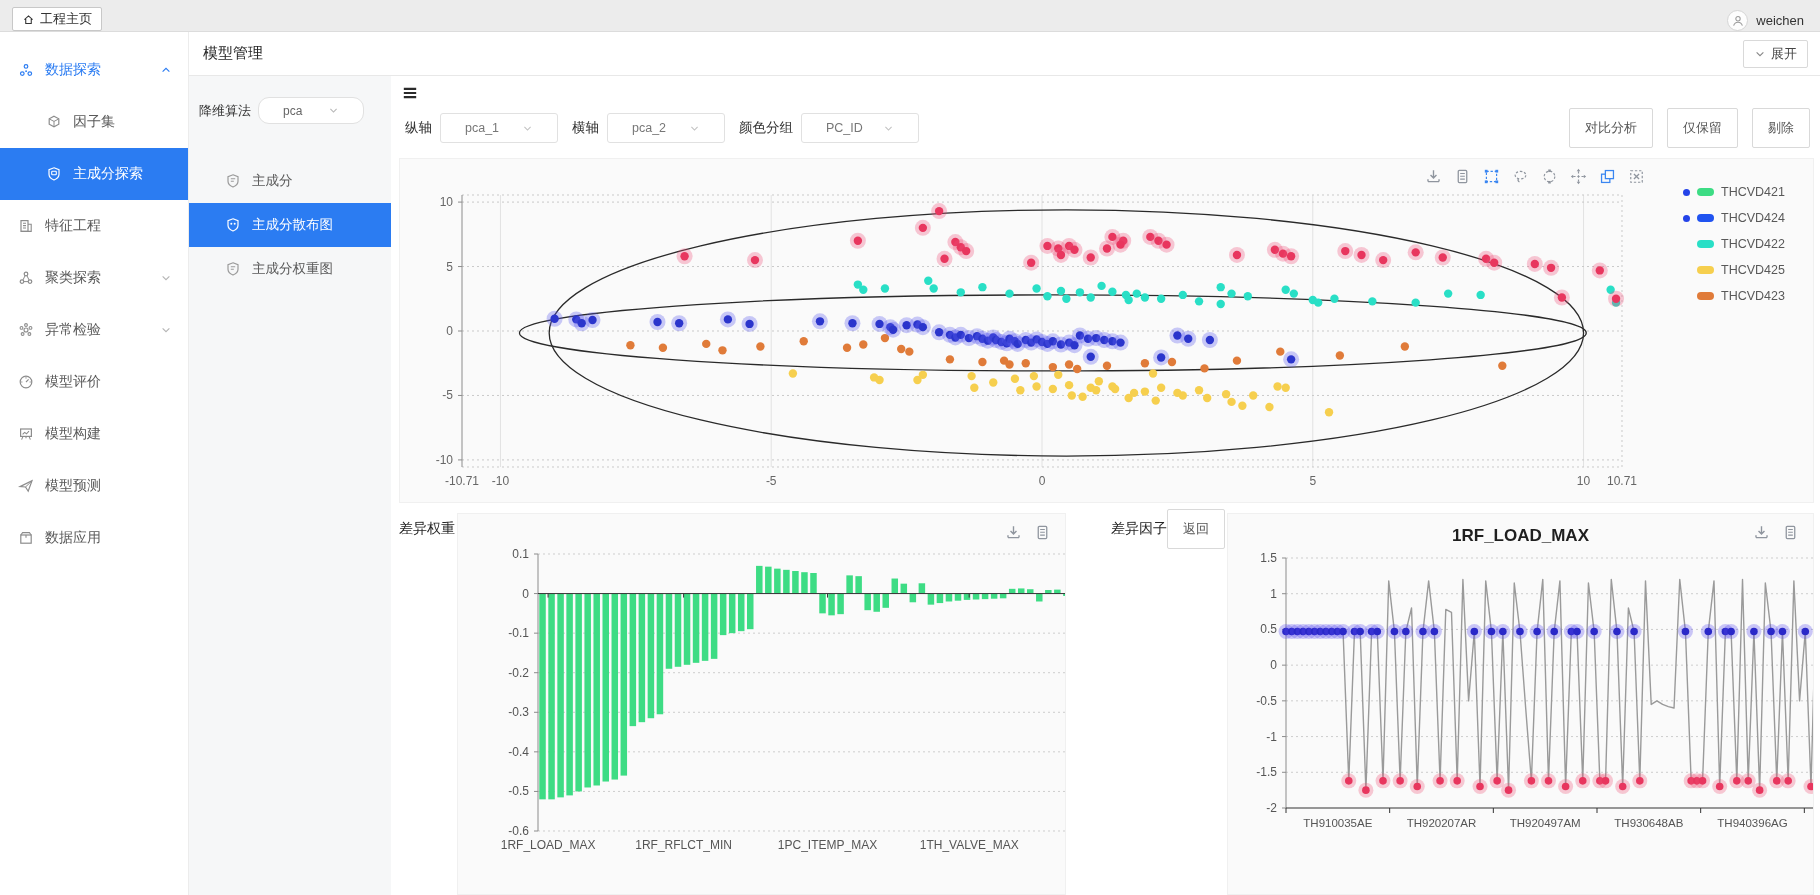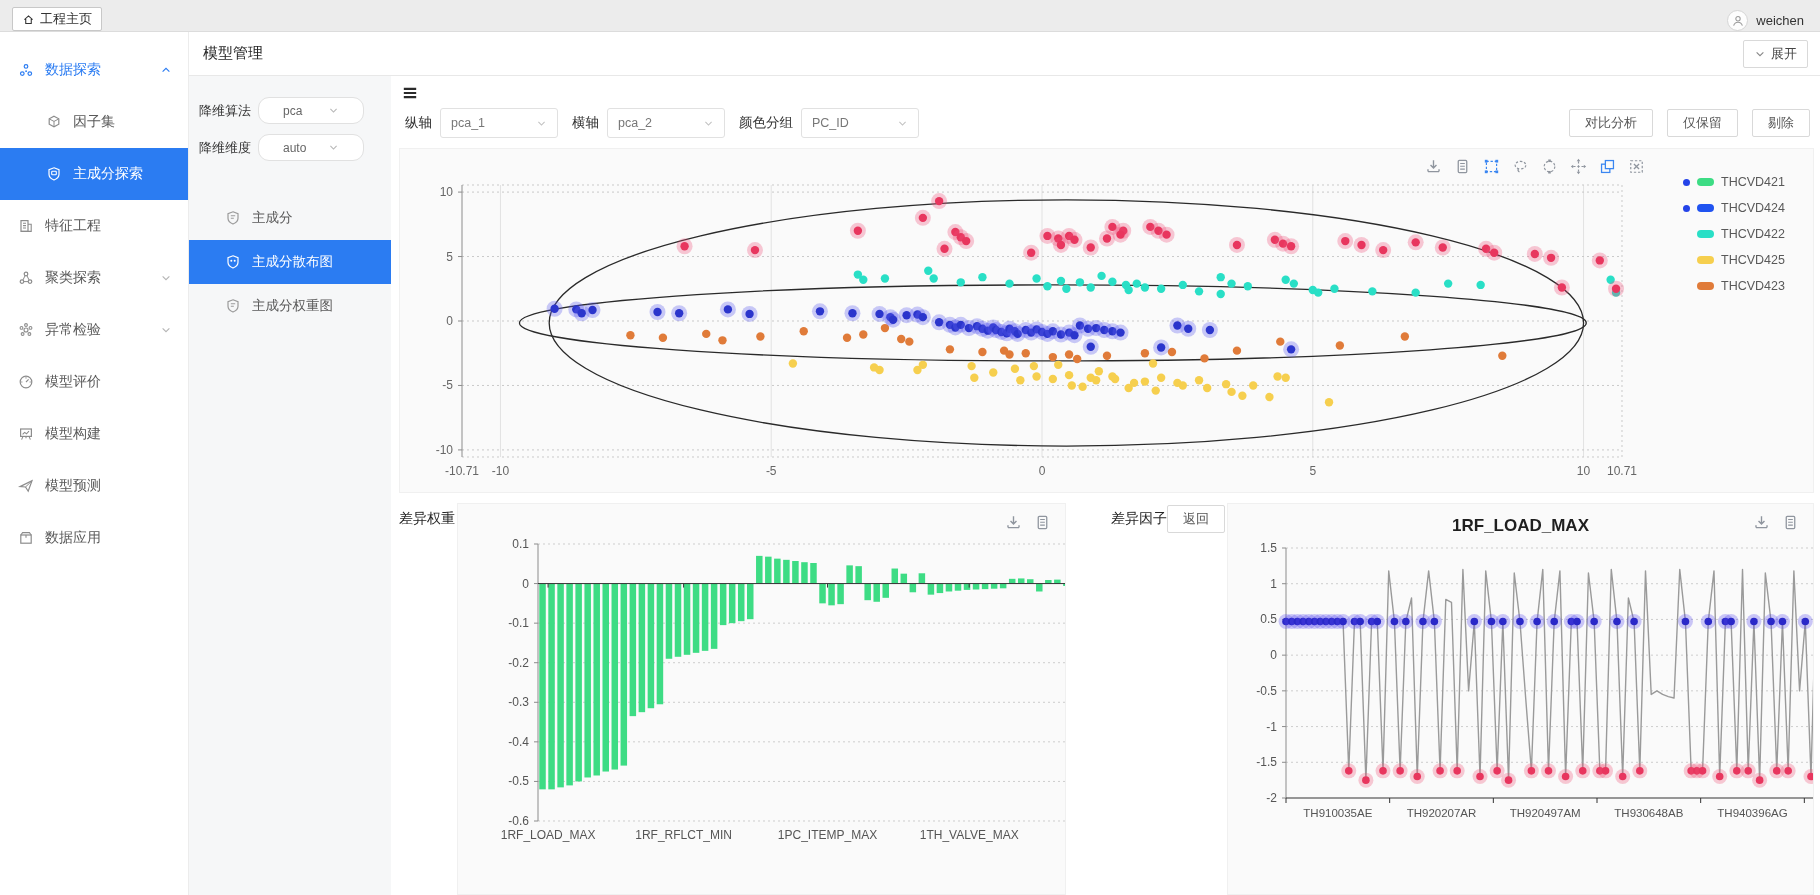--- a/index.html
+++ b/index.html
@@ -55,25 +55,25 @@
   .param-nav-item .icon{ color:#9a9a9a; }
   .param-nav-item.selected { background:#2b7cf2; color:#fff; }
   .param-nav-item.selected .icon{ color:#fff; }
 
   .main { flex:1; min-width:0; padding:8px 6px 0 8px; display:flex; flex-direction:column; background:#fff; }
   .hamburger { width:20px; height:18px; color:#2a2a2a; cursor:pointer; margin:0 0 4px 2px; }
   .hamburger svg{ width:18px; height:18px; }
   .controls-row { display:flex; align-items:center; gap:8px; margin:2px 0 10px; }
   .ctrl-label { font-size:13.5px; color:#333; margin-left:6px; }
   .ctrl-select { min-width:118px; height:30px; background:#fff; border:1px solid #e1e1e1; border-radius:3px;
-    display:flex; align-items:center; justify-content:space-between; padding:0 10px; color:#777;
+    display:flex; align-items:center; justify-content:space-between; padding:0 24px; color:#777;
     font-size:12.5px; cursor:pointer; }
   .ctrl-select .icon{ color:#c0c0c0; } .ctrl-select .icon svg{ width:11px; height:11px; }
   .action-btns { margin-left:auto; display:flex; gap:14px; margin-right:4px; }
-  .btn { height:28px; background:#fff; border:1px solid #d9d9d9; border-radius:2px; padding:0 15px;
+  .btn { height:40px; background:#fff; border:1px solid #d9d9d9; border-radius:2px; padding:0 15px;
     font-size:13px; color:#555; cursor:pointer; }
 
   .scatter-panel { position:relative; height:345px; flex:none; background:#fafafa; border:1px solid #f0f0f0; }
   .plot-toolbar { position:absolute; top:9px; right:168px; display:flex; gap:12px; }
   .tool-btn { background:none; border:none; padding:0; color:#8f959e; cursor:pointer; }
   .tool-btn svg{ width:17px; height:17px; display:block; }
   .tool-btn.active { color:#3a86f1; }
   .legend { position:absolute; top:26px; right:20px; width:148px; display:flex; flex-direction:column; gap:12px; }
   .legend-item { display:flex; align-items:center; justify-content:flex-end; gap:7px; font-size:12.5px;
     color:#595959; cursor:pointer; }
@@ -246,31 +246,20 @@
       </button>
     </div>
 
     <div class="content-body">
       <div class="param-panel">
         <div id="param-fields">
             <div class="param-row">
               <span>降维算法</span>
               <div class="mini-select">
                 <span>pca</span>
-                <span class="icon">
-                  <svg viewBox="0 0 16 16">
-                    <path d="M3.5 5.8L8 10.3l4.5-4.5" stroke="currentColor" fill="none" stroke-width="1.5"></path>
-                  </svg>
-                </span>
-              </div>
-            </div>
-            <div class="param-row">
-              <span>降维维度</span>
-              <div class="mini-select">
-                <span>auto</span>
                 <span class="icon">
                   <svg viewBox="0 0 16 16">
                     <path d="M3.5 5.8L8 10.3l4.5-4.5" stroke="currentColor" fill="none" stroke-width="1.5"></path>
                   </svg>
                 </span>
               </div>
             </div>
           </div>
         <div id="param-nav" class="param-nav">
             <div class="param-nav-item">

